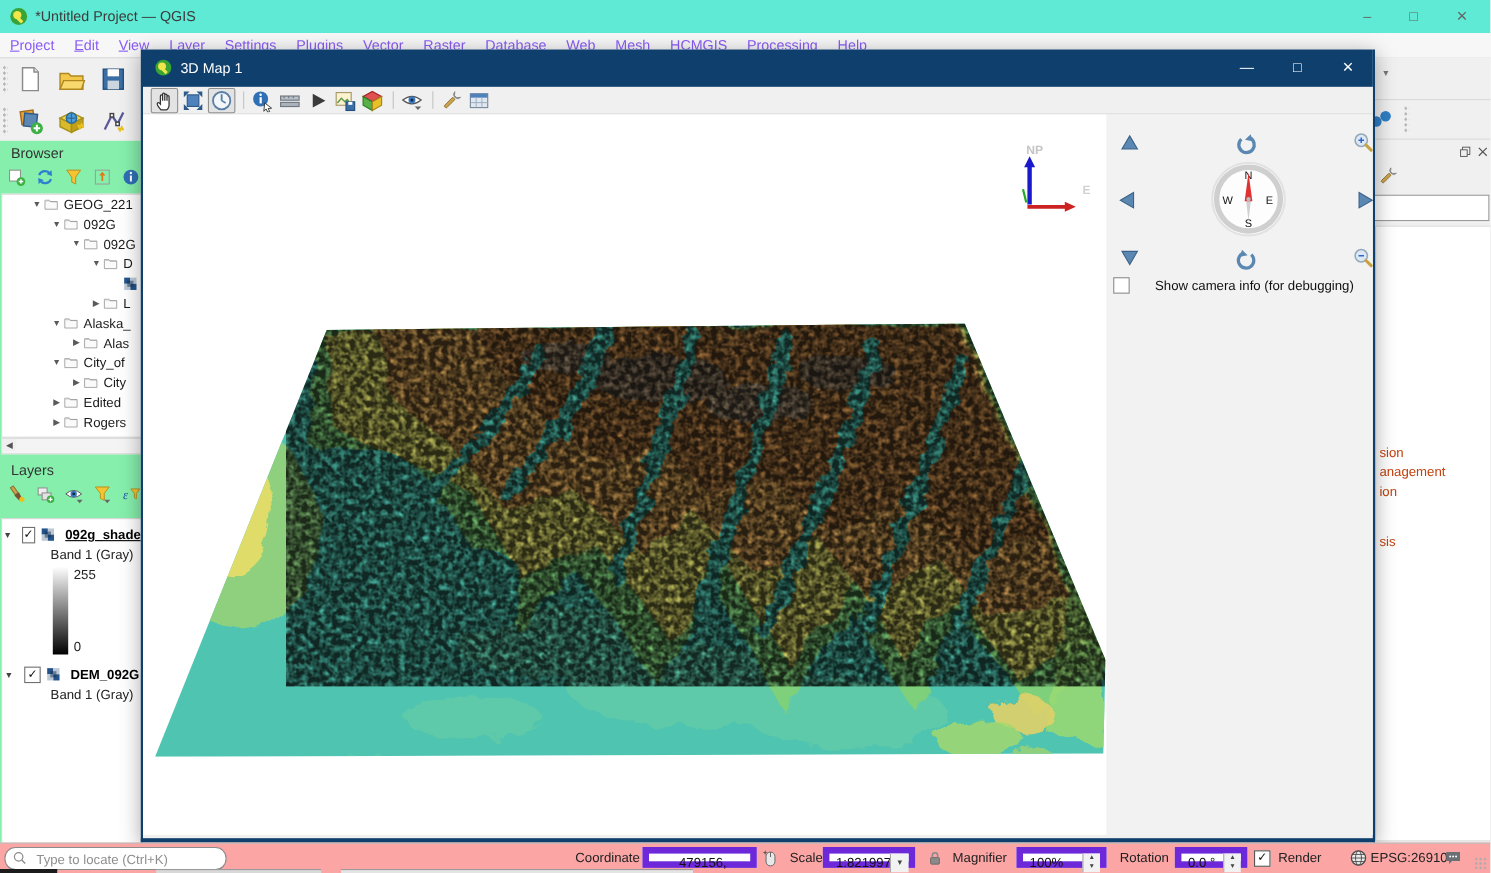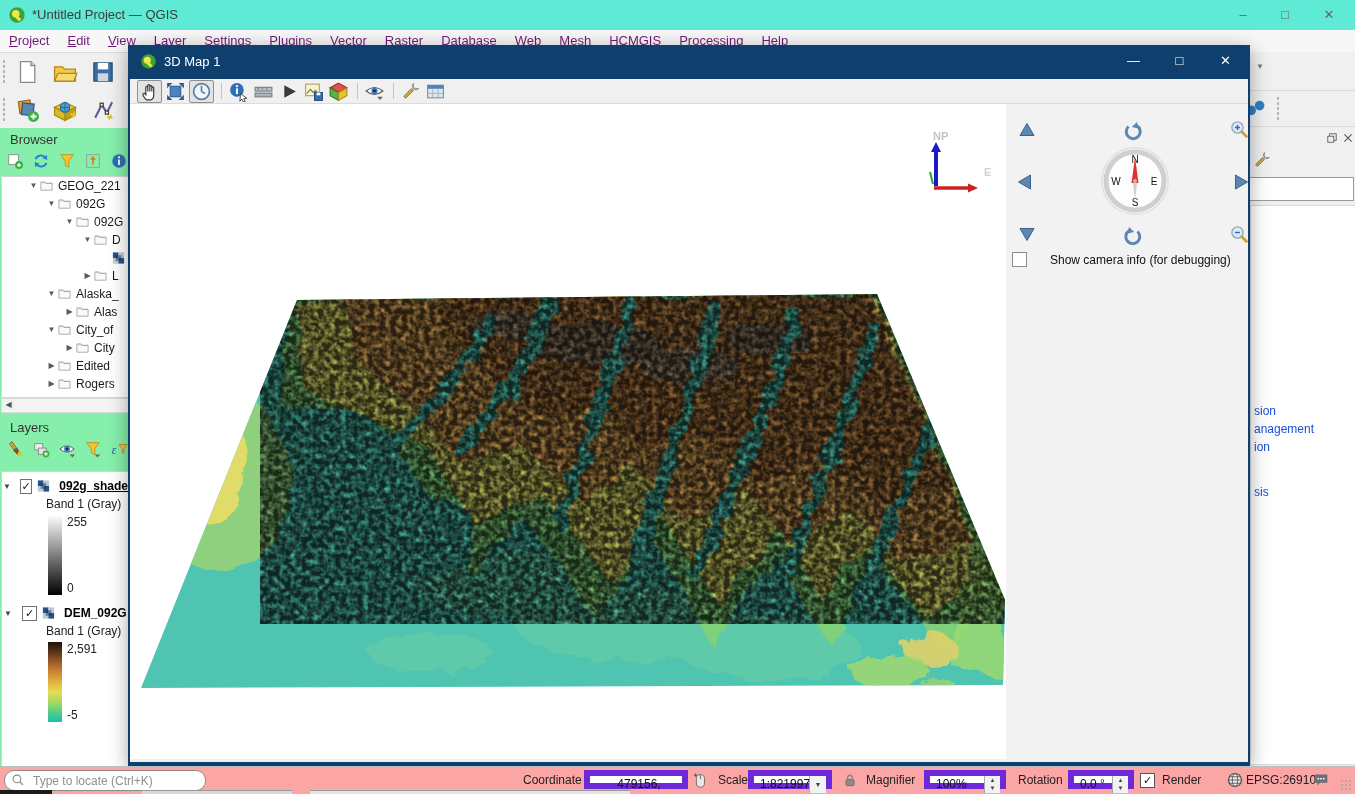--- a/index.html
+++ b/index.html
@@ -5,21 +5,21 @@
   html,body{margin:0;padding:0;}
   body{width:1355px;height:794px;overflow:hidden;position:relative;background:#f0f0f0;
        font-family:"Liberation Sans","DejaVu Sans",sans-serif;font-size:12px;color:#222;
        -webkit-font-smoothing:antialiased;}
   .abs{position:absolute;}
   
   #titlebar{left:0;top:0;width:1355px;height:30px;background:#5eead4;}
   #title-text{left:32px;top:7px;font-size:13px;color:#3c3c3c;}
   .winctl{top:4px;width:34px;height:22px;text-align:center;line-height:22px;color:#666;font-size:13px;}
   #menubar{left:0;top:30px;width:1355px;height:22px;background:#f7f7f7;white-space:nowrap;}
-  .menu-item{display:inline-block;padding:3px 9px 0 9px;font-size:13px;color:#701a75;}
+  .menu-item{display:inline-block;padding:3px 9px 0 9px;font-size:13px;color:#8b5cf6;}
   .menu-item::first-letter{text-decoration:underline;}
   #toolbar-zone{left:0;top:52px;width:1355px;height:76px;background:#f0f0f0;border-top:1px solid #dadada;}
   .tb-row{position:absolute;height:38px;display:flex;align-items:center;gap:12px;padding-left:14px;}
   .tb-grip{position:absolute;left:2px;width:5px;height:26px;
      background-image:radial-gradient(#b5b5b5 1px, transparent 1.2px);background-size:4px 5px;}
   .tb-icon{width:26px;height:26px;display:inline-block;}
   .tb-icon svg{width:100%;height:100%;}
   
   #left-dock{left:0;top:128px;width:128px;height:638px;background:#86efac;}
   .panel-title{font-size:13px;color:#333;padding:4px 0 2px 10px;}
@@ -49,21 +49,21 @@
   .ramp-wrap{display:flex;gap:5px;padding-left:46px;margin:2px 0 8px 0;}
   .ramp-bar{width:14px;height:80px;}
   .ramp-gray{background:linear-gradient(#ffffff,#000000);}
   .ramp-terrain{background:linear-gradient(#1f1408,#57331a,#9c5c26,#cd8434,#e2b23e,#e7da55,#a8d95f,#56cd87,#17c2a9);}
   .ramp-labels{display:flex;flex-direction:column;justify-content:space-between;height:80px;
      font-size:12px;color:#222;}
   
   #right-dock{left:1250px;top:52px;width:105px;height:714px;background:#f0f0f0;}
   #right-list{position:absolute;left:0;top:153px;width:104px;height:558px;background:#fff;
      border:1px solid #d8d8d8;overflow:hidden;}
-  .frag{position:absolute;left:3px;font-size:12px;color:#1d4ed8;white-space:nowrap;}
+  .frag{position:absolute;left:3px;font-size:12px;color:#c2410c;white-space:nowrap;}
   #right-search{position:absolute;left:-2px;top:125px;width:104px;height:22px;background:#fff;
      border:1px solid #9a9a9a;}
   
   #map3d{left:128px;top:45px;width:1122px;height:721px;background:#f0f0f0;
      border-left:2px solid #0e3f6d;border-right:2px solid #0e3f6d;border-bottom:4px solid #0e3f6d;
      box-shadow:0 4px 18px rgba(0,0,0,.35);box-sizing:border-box;}
   #map3d-titlebar{position:absolute;left:0;top:0;width:100%;height:34px;background:#0e3f6d;}
   #map3d-title{position:absolute;left:34px;top:9px;color:#fff;font-size:13px;}
   .m3ctl{position:absolute;top:0;width:45px;height:32px;color:#fff;text-align:center;line-height:32px;font-size:13px;}
   #map3d-toolbar{position:absolute;left:0;top:34px;width:100%;height:25px;background:#f0f0f0;
@@ -428,27 +428,20 @@
               <rect x="2" y="2" width="8" height="8" fill="#23538a"></rect>
               <rect x="10" y="2" width="8" height="8" fill="#bcc9d5"></rect>
               <rect x="2" y="10" width="8" height="8" fill="#bcc9d5"></rect>
               <rect x="10" y="10" width="8" height="8" fill="#23538a"></rect>
               <rect x="6" y="6" width="8" height="8" fill="#14314f" opacity=".5"></rect>
             </svg>
           </span>
           <span class="layer-name">DEM_092G</span>
         </div>
         <div class="layer-band">Band 1 (Gray)</div>
-        <div class="ramp-wrap">
-          <div class="ramp-bar ramp-terrain"></div>
-          <div class="ramp-labels">
-            <span>2,591</span>
-            <span>-5</span>
-          </div>
-        </div>
       </div>
   </div>
 </div>
 
 <div class="abs" id="right-dock">
   <span class="abs" style="left:6px;top:10px;width:12px;height:10px;color:#777;font-size:8px;">▼</span>
   <div class="abs" style="left:0;top:38px;width:105px;height:1px;background:#dadada;"></div>
   <span class="abs" style="left:-6px;top:44px;width:24px;height:24px;">
       <svg viewBox="0 0 20 20" style="width: 100%; height: 100%; display: block;">
         <circle cx="6" cy="12" r="4" fill="#2f7fc4"></circle>

